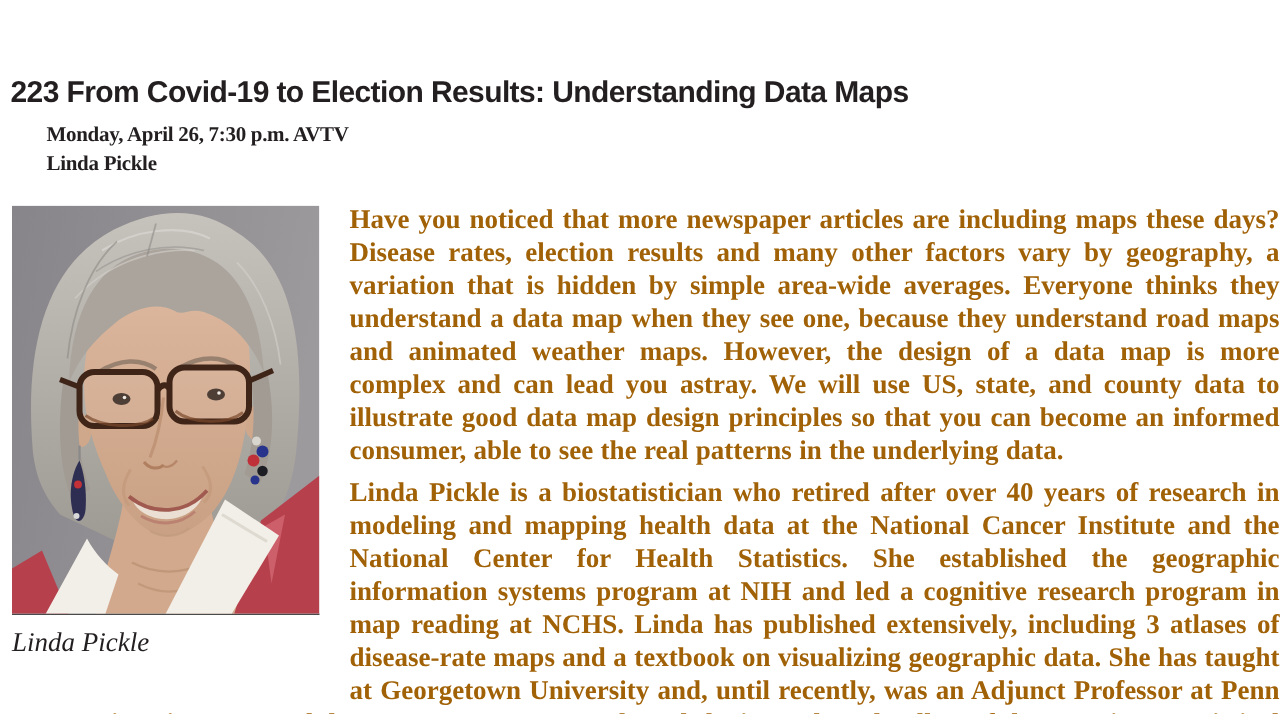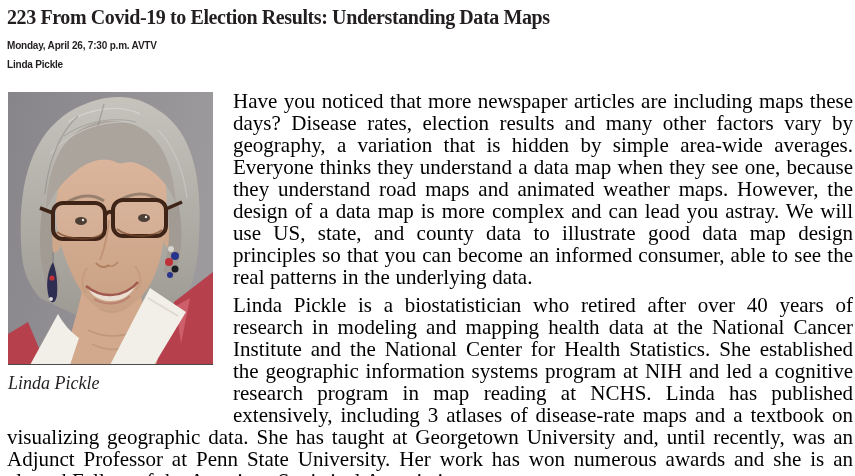--- a/index.html
+++ b/index.html
@@ -6,51 +6,52 @@
   html,body { background:#ffffff; }
   body {
     width:855px; height:476px; overflow:hidden;
     font-family:"Liberation Serif", serif;
     color:#231f20;
   }
   .page { width:855px; height:476px; padding:5px 2px 0 7px; }
 
   
   .hdr-title {
-    font-family:Liberation Serif, serif;
+    font-family:Liberation Sans, sans-serif;
     font-weight:bold; font-size:20px; line-height:25px;
-    letter-spacing:-0.4px; margin-bottom:6px; white-space:nowrap;
+    letter-spacing:-0.4px; margin-bottom:6px; white-space:nowrap;margin-top:45px;
   }
   .hdr-meta {
-    font-family:Liberation Sans, sans-serif;
-    font-weight:bold; font-size:10px; line-height:19px;
-    letter-spacing:-0.2px; white-space:nowrap;
+    font-family:Liberation Serif, serif;
+    font-weight:bold; font-size:14px; line-height:19px;
+    letter-spacing:-0.2px; white-space:nowrap;margin-left:24px;
   }
 
   
   .content { margin-top:16px; }
   .photo-figure {
     float:left; width:205px;
     margin:2px 20px 30px 1px;
   }
   .photo-frame {
     width:205px; height:273px; overflow:hidden;
     border-bottom:1px solid #4a4a4a;
   }
   .photo-frame svg { display:block; }
   .photo-caption {
     font-style:italic; font-size:18px; line-height:21px;
     margin-top:8px; color:#231f20;
   }
   .content p {
-    font-size:21px; line-height:22px;
+    font-size:18px; line-height:22px;
     text-align:justify; text-justify:inter-word;
     hyphens:auto; -webkit-hyphens:auto;
     word-spacing:0.4px;
-    color:#000000;
+    color:#a16207;
+    font-weight:bold;
   }
   .content p + p { margin-top:6px; }
 </style>
 </head>
 <body>
 
 <div class="page">
 
   <header>
     <h1 class="hdr-title">223 From Covid-19 to Election Results: Understanding Data Maps</h1>

